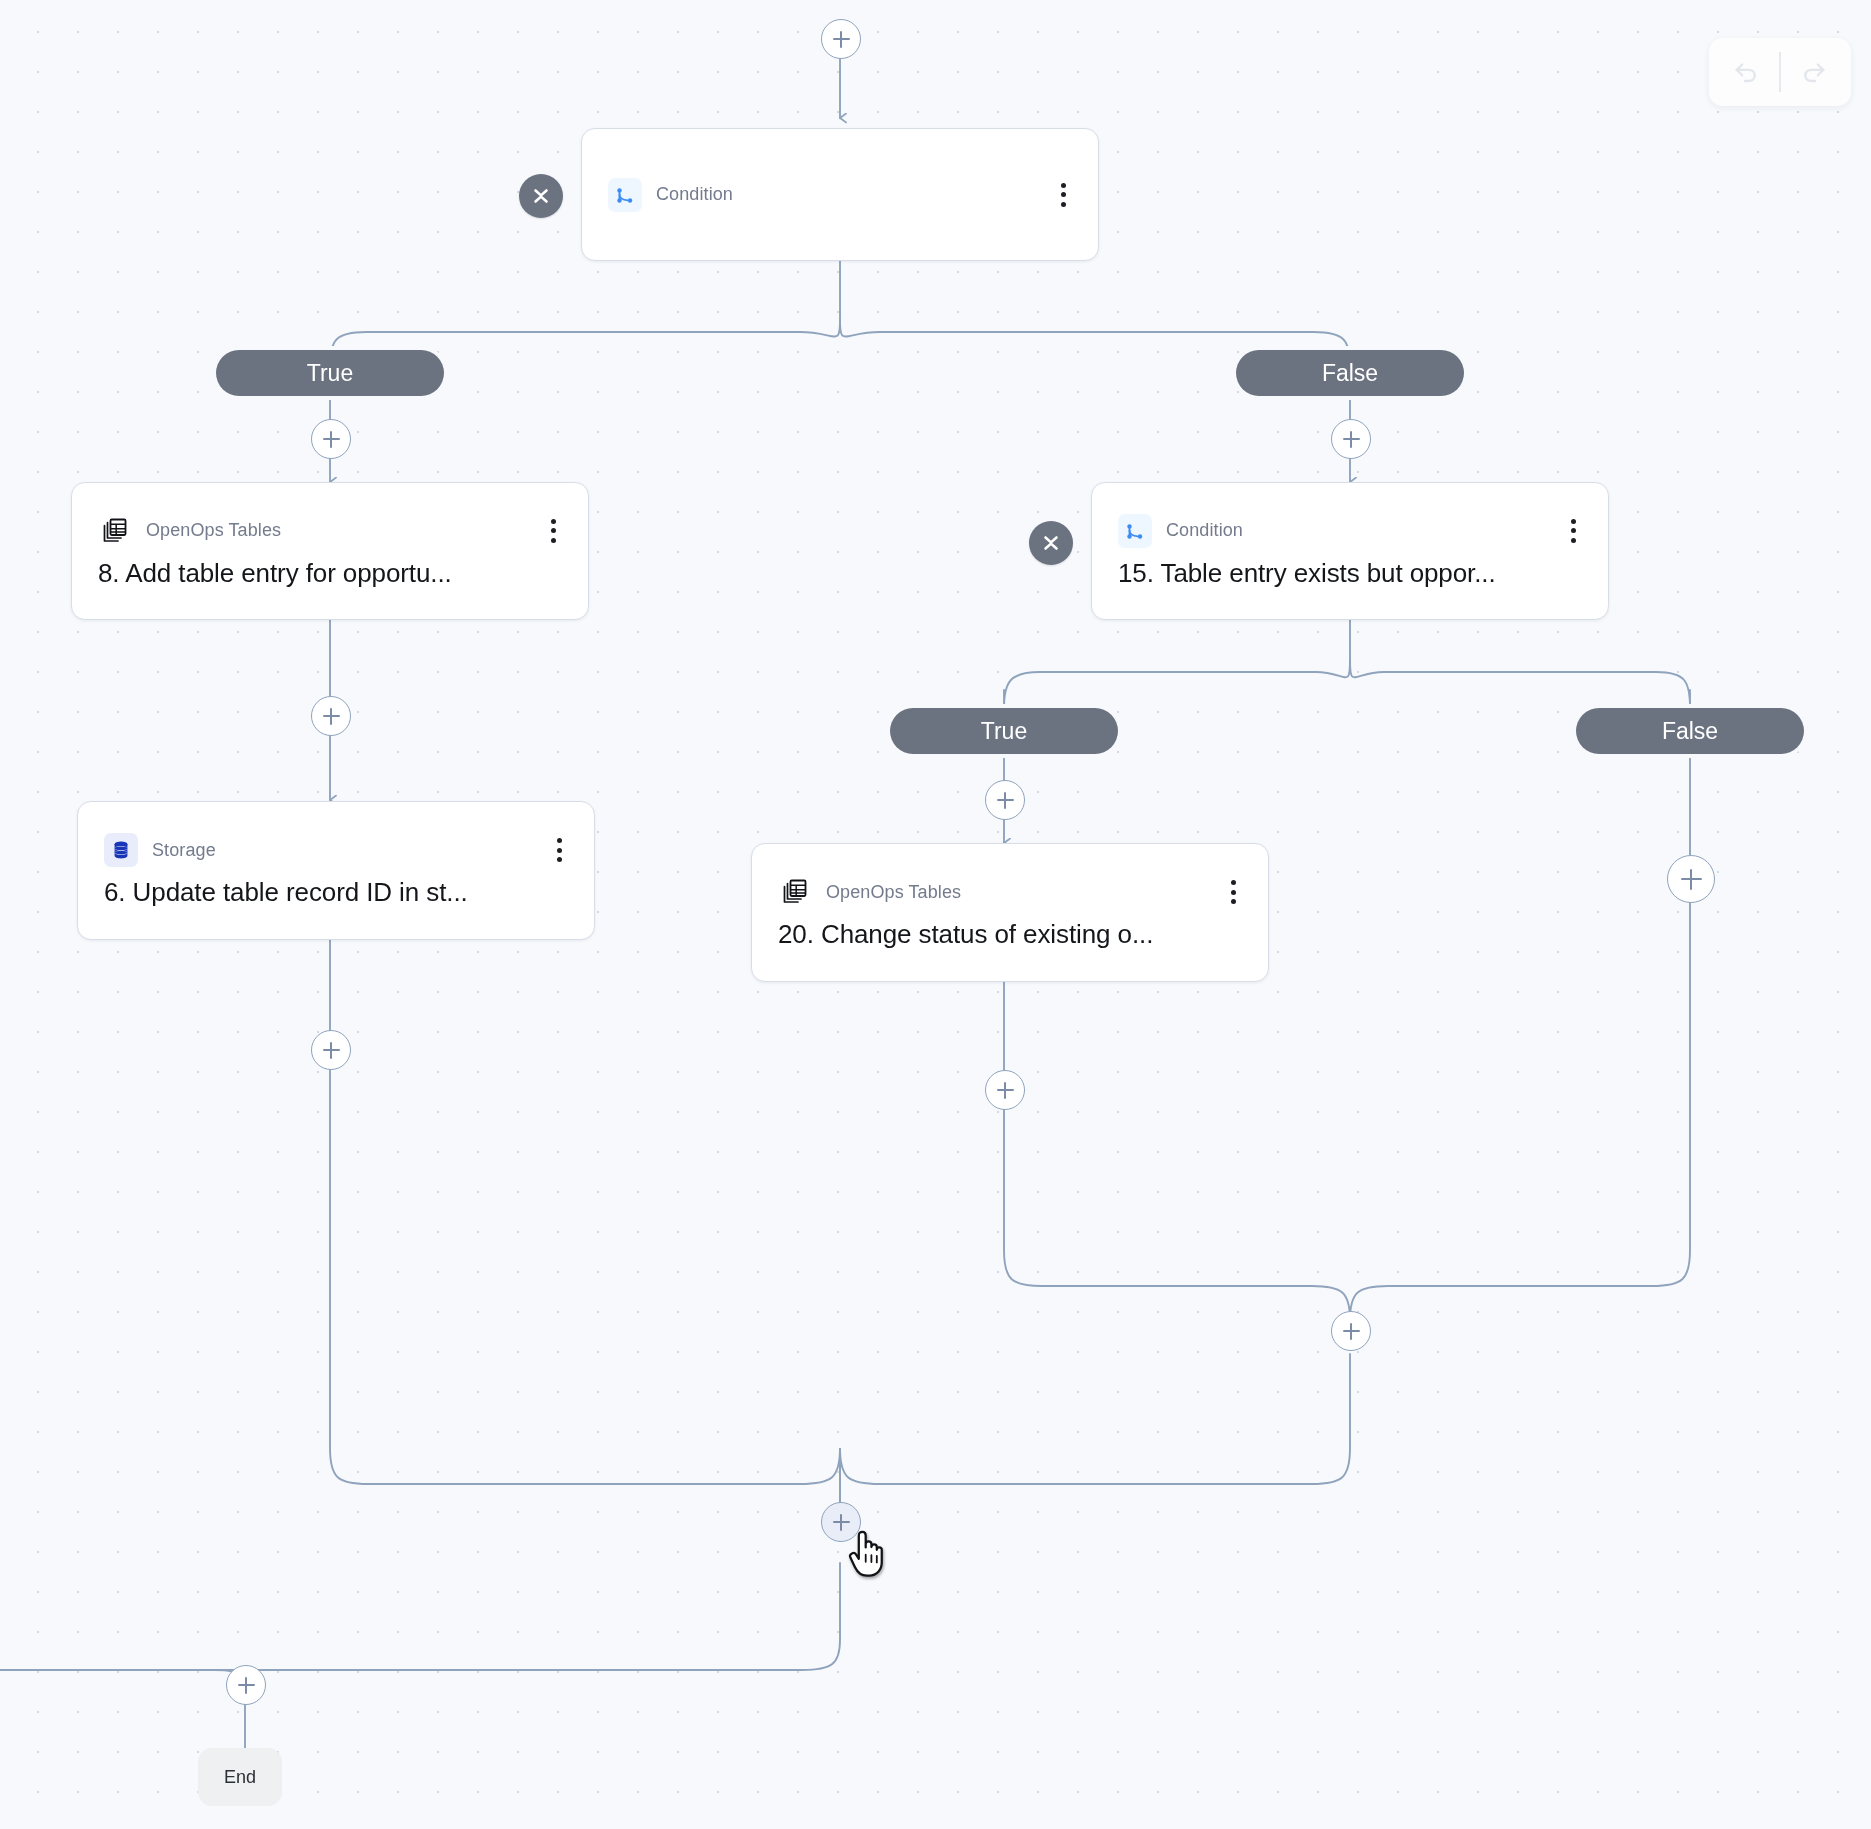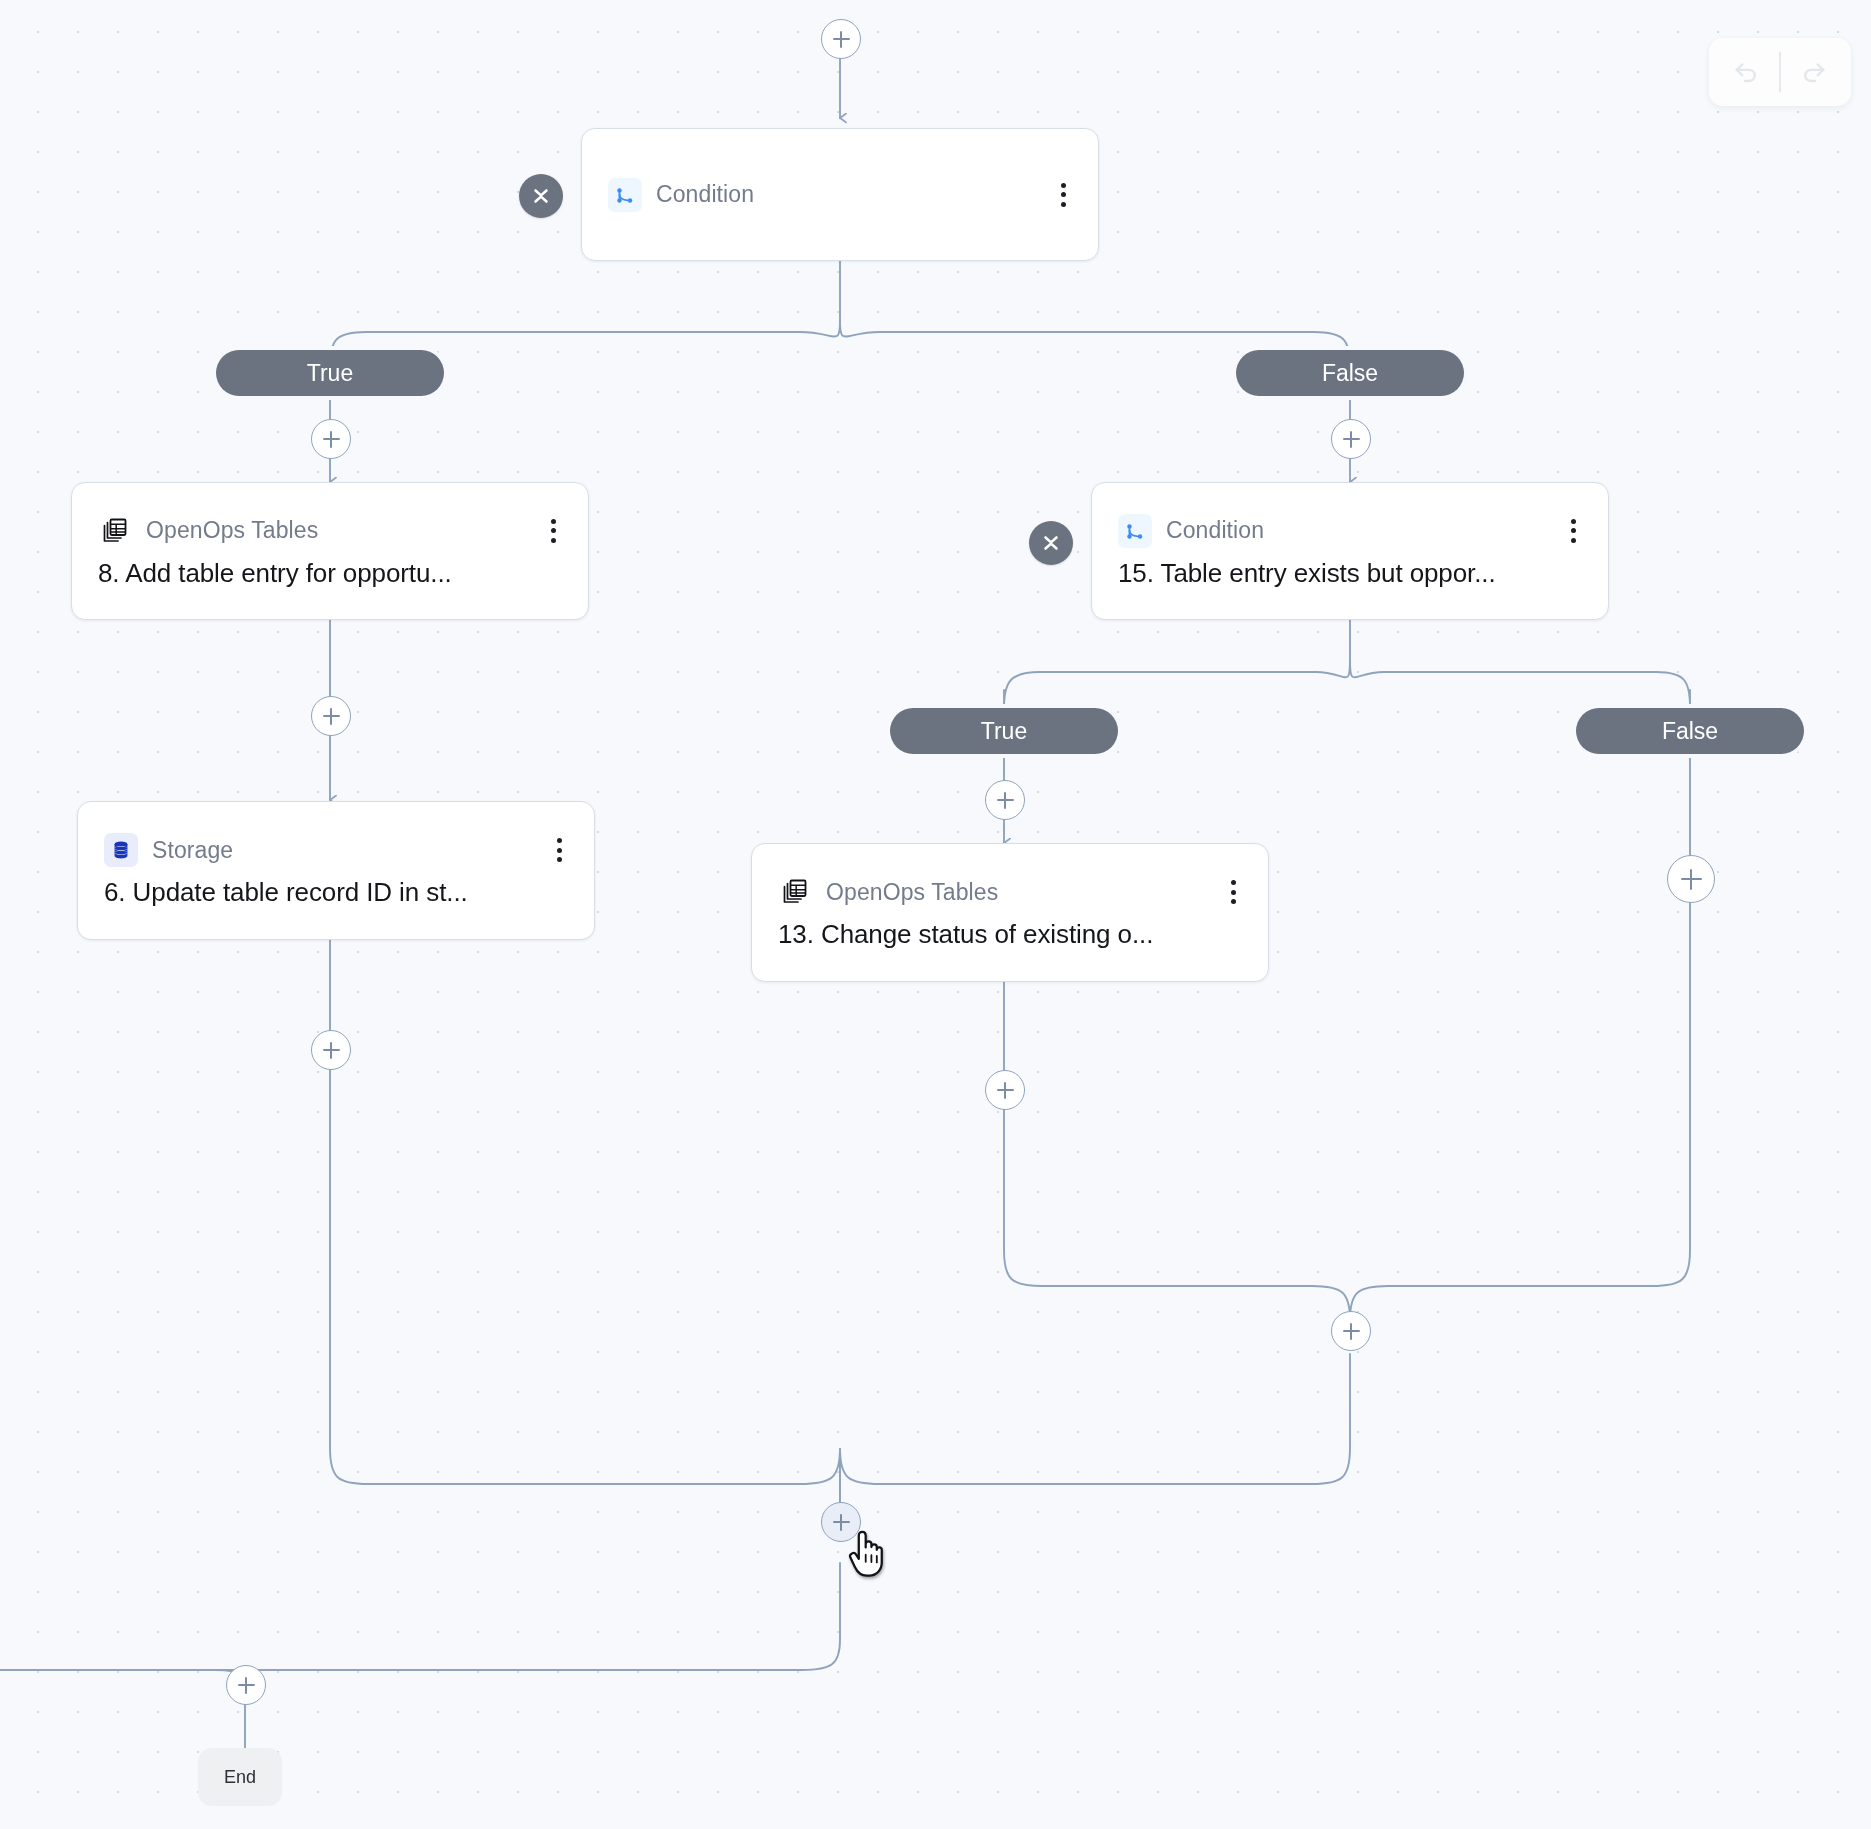--- a/index.html
+++ b/index.html
@@ -55,21 +55,21 @@
     border-radius: 7px;
     display: flex;
     align-items: center;
     justify-content: center;
     flex: 0 0 auto;
   }
   .step-icon.condition { background: #eef7ff; }
   .step-icon.storage   { background: #e9ecfa; }
   .step-icon.tables    { background: transparent; }
   .step-type {
-    font-size: 23px;
+    font-size: 18px;
     color: #737b8c;
     letter-spacing: 0.1px;
     white-space: nowrap;
   }
   .step-menu {
     position: absolute;
     right: 0;
     top: 50%;
     transform: translateY(-50%);
     width: 22px;
@@ -417,21 +417,21 @@
                    M10.5 16 L25.5 16 M16.2 8.2 L16.2 19" stroke="#111317" stroke-width="1.5"></path>
         </svg>
       </span>
       <span class="step-type">OpenOps Tables</span>
       <span class="step-menu">
         <i></i>
           <i></i>
           <i></i>
       </span>
     </div>
-    <div class="step-title">13. Change status of existing o...</div>
+    <div class="step-title">20. Change status of existing o...</div>
   </div>
 
   <div class="plus-btn" style="left:985px; top:1070px;"></div>
 
   <div class="plus-btn big" style="left:1667px; top:855px;"></div>
 
   <div class="plus-btn" style="left:1331px; top:1311px;"></div>
 
   <div class="plus-btn hovered" style="left:821px; top:1502px;"></div>
 

